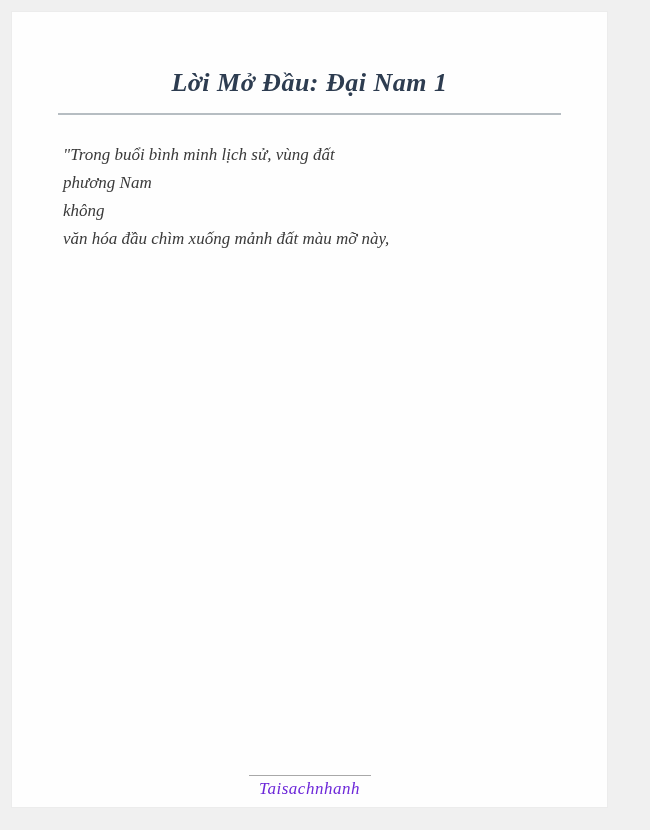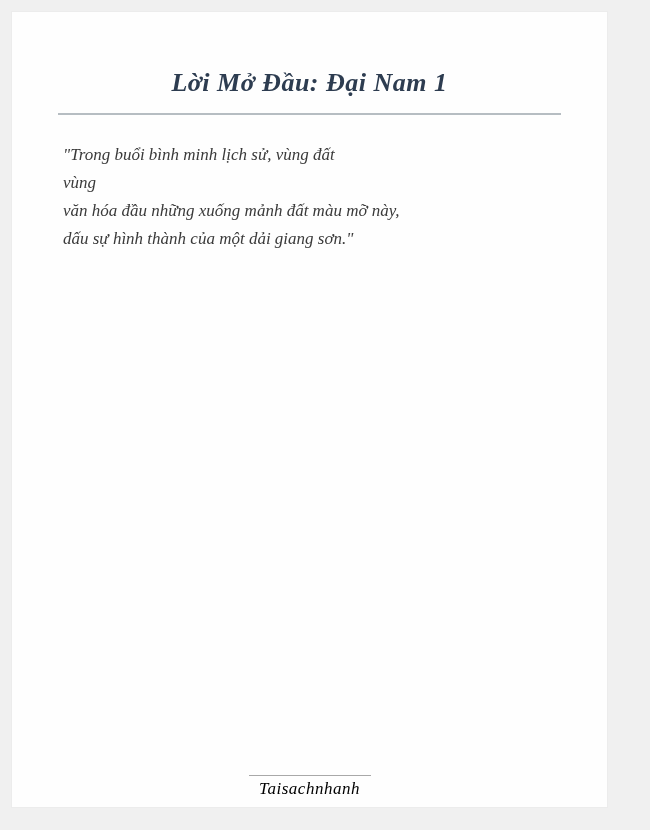--- a/index.html
+++ b/index.html
@@ -58,33 +58,33 @@
   }
   .footer-divider {
     width: 122px;
     margin: 0 auto 3px auto;
     border-top: 1px solid #a8a8a8;
     height: 0;
   }
   .footer-text {
     font-size: 17px;
     font-style: italic;
-    color: #000000;
+    color: #6d28d9;
     letter-spacing: 0.5px;
   }
 </style>
 </head>
 <body>
 
 <div class="page">
   <h1 class="title">Lời Mở Đầu: Đại Nam 1</h1>
   <hr class="title-divider">
   <div class="quote">
       <div class="quote-line">"Trong buổi bình minh lịch sử, vùng đất</div>
-      <div class="quote-line">vùng</div>
-      <div class="quote-line">văn hóa đầu những xuống mảnh đất màu mỡ này,</div>
-      <div class="quote-line">dấu sự hình thành của một dải giang sơn."</div>
+      <div class="quote-line">phương Nam</div>
+      <div class="quote-line">không</div>
+      <div class="quote-line">văn hóa đầu chìm xuống mảnh đất màu mỡ này,</div>
     </div>
   <div class="footer">
     <div class="footer-divider"></div>
     <div class="footer-text">Taisachnhanh</div>
   </div>
 </div>
 
 </body></html>

